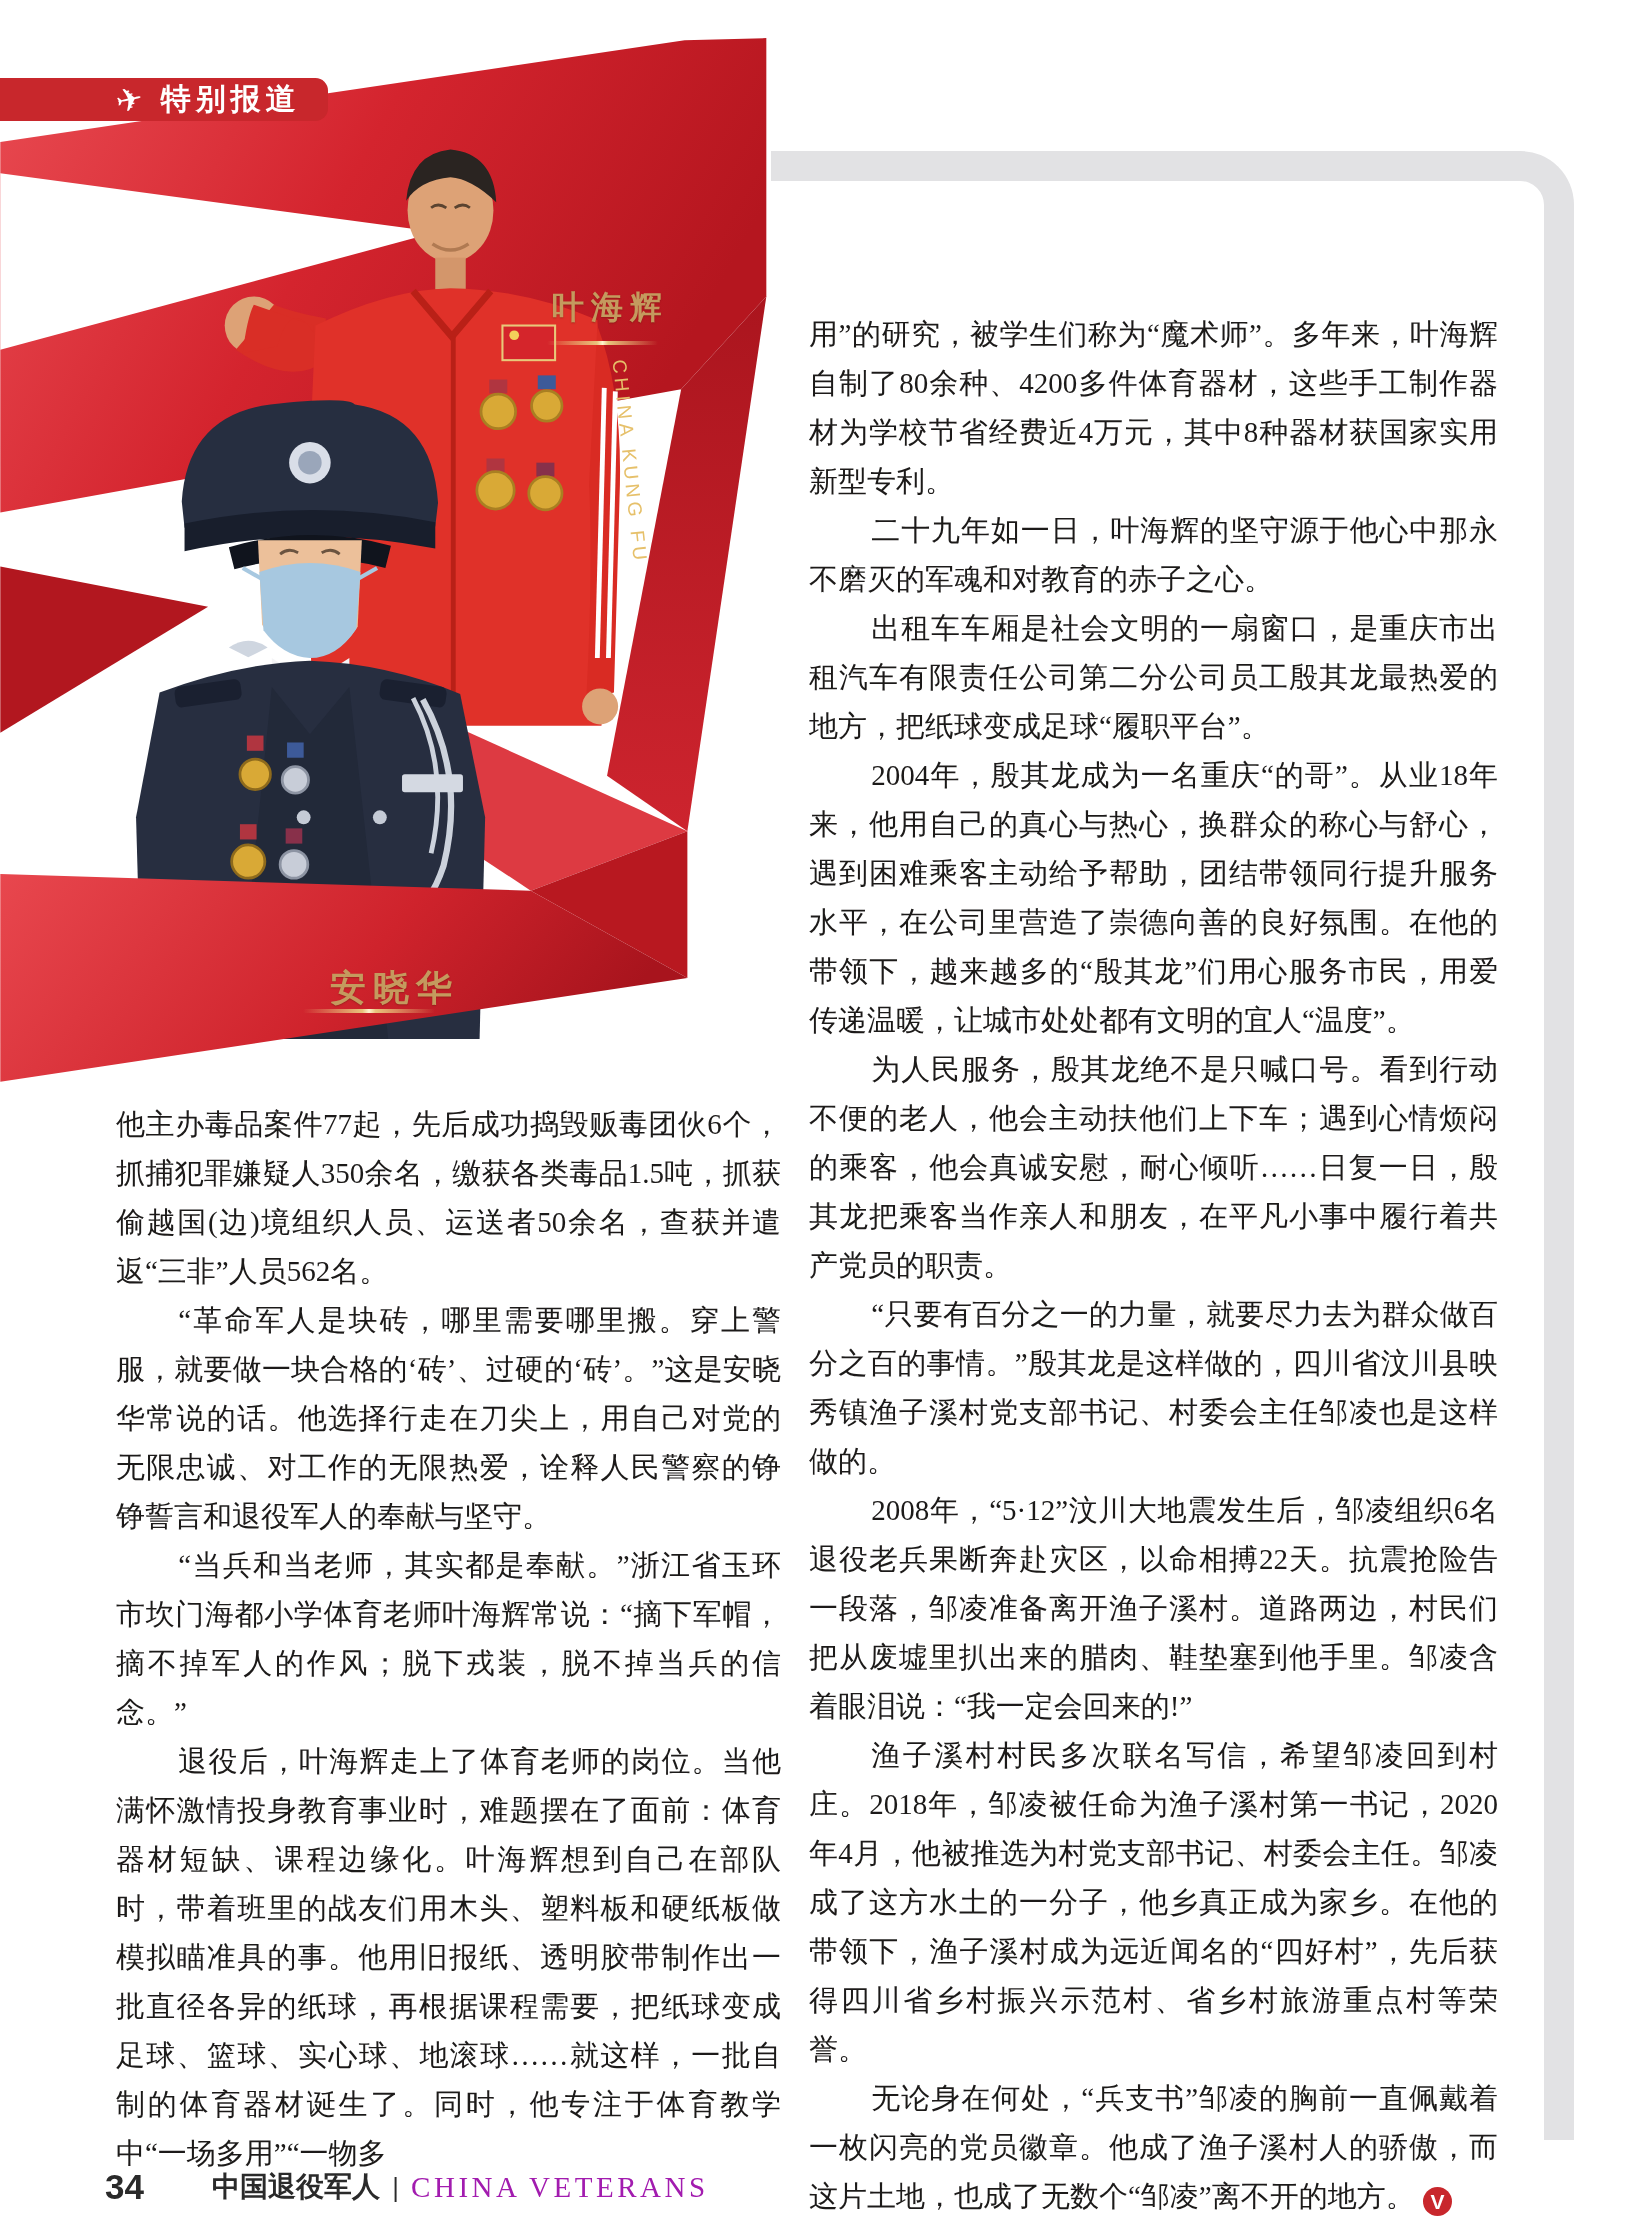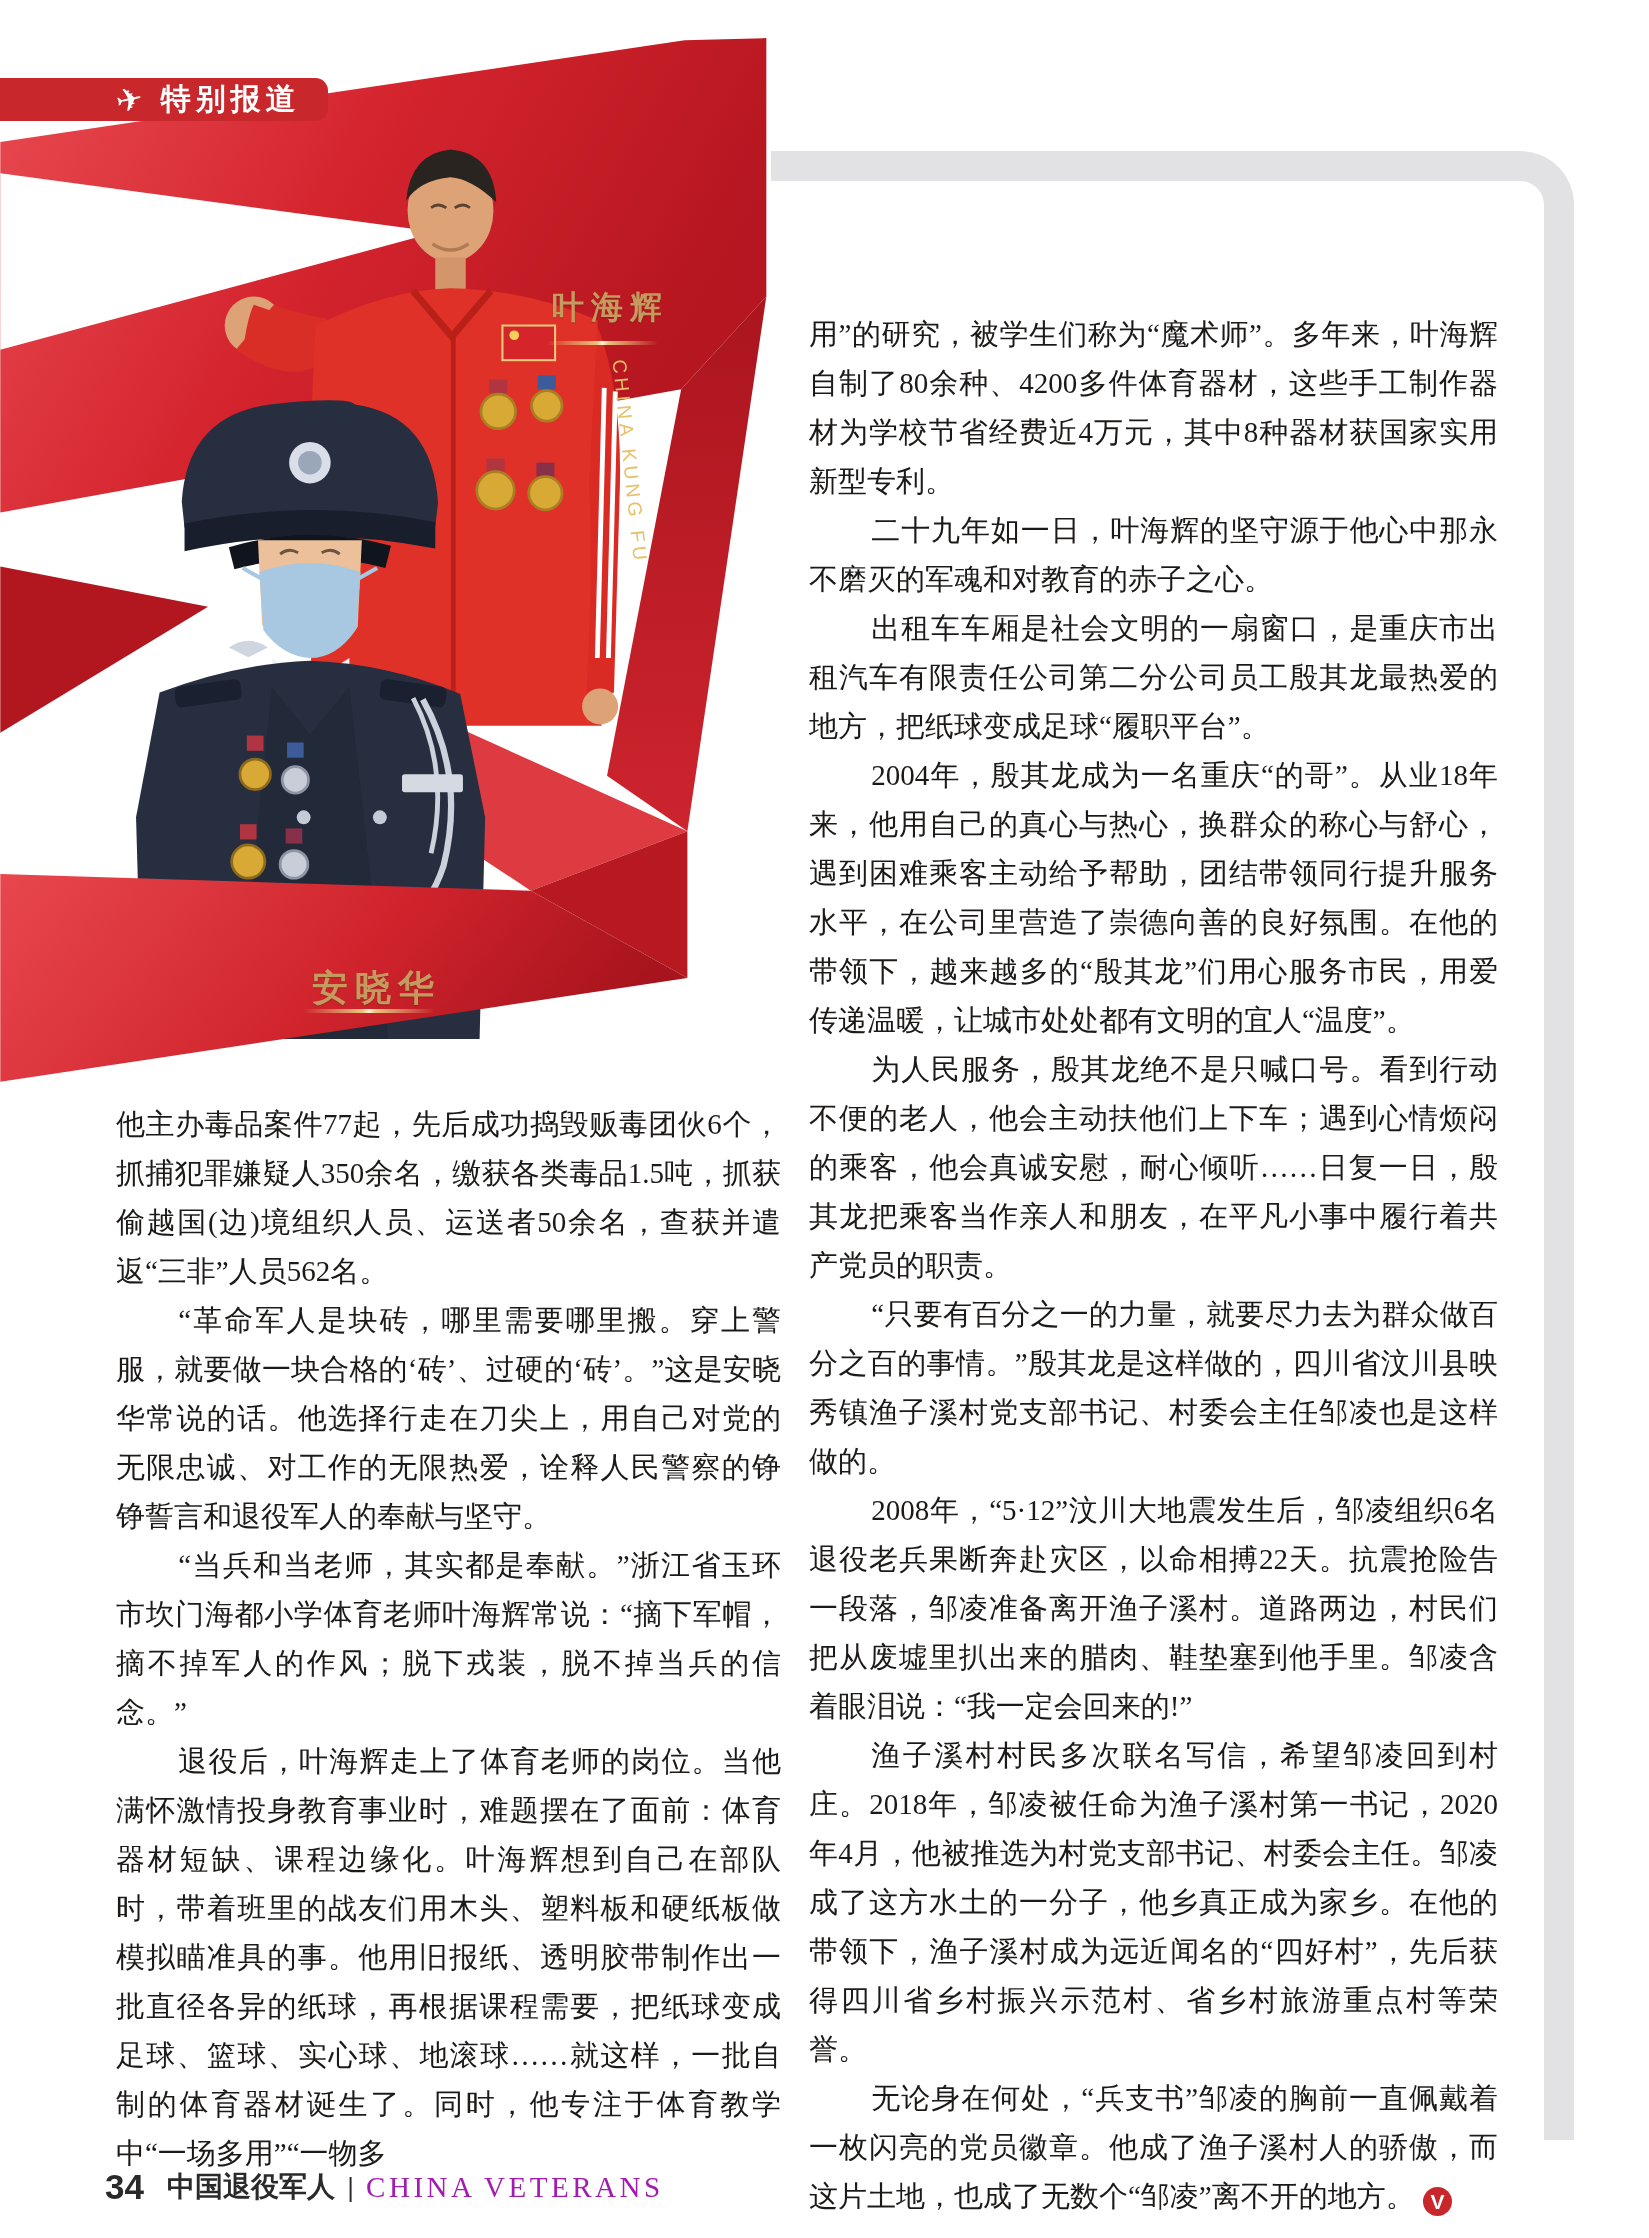--- a/index.html
+++ b/index.html
@@ -25,21 +25,21 @@
     border-top-right-radius:54px; box-sizing:border-box;
   }
   
   #art{ position:absolute; left:0; top:0; }
   .goldname{
     position:absolute; color:#c49a5e; font-weight:bold;
     font-family:"Liberation Sans","DejaVu Sans",sans-serif;
     letter-spacing:7px; text-shadow:0 0.7px 1.4px rgba(80,30,10,.35);
   }
   #name-ye{ left:552px; top:286px; font-size:32px; }
-  #name-an{ left:312px; top:964px; font-size:36px; }
+  #name-an{ left:330px; top:964px; font-size:36px; }
   .shine{ position:absolute; height:3.5px;
     background:linear-gradient(90deg,rgba(230,190,120,0) 0%,#e8c47c 45%,#fff3cf 50%,#e8c47c 55%,rgba(230,190,120,0) 100%);
     border-radius:2.1px;}
   #shine-ye{ left:547px; top:341px; width:111px;}
   #shine-an{ left:303px; top:1009px; width:132px;}
   
   .col{
     position:absolute; font-size:29px; line-height:49px; color:#1c1a19;
     text-align:justify;
   }
@@ -53,21 +53,21 @@
     font-size:21px; font-weight:bold; font-family:"Liberation Sans",sans-serif;
     margin-left:8.3px; vertical-align:-2.8px; text-indent:0;
   }
   
   #footer{
     position:absolute; left:105px; top:2167px; display:flex; align-items:center;
     color:#2a2a2a;
   }
   #footer .pageno{ font-size:35px; font-weight:bold;
     font-family:"Liberation Sans","DejaVu Sans",sans-serif; }
-  #footer .cn{ font-size:28px; font-weight:bold; margin-left:23px;
+  #footer .cn{ font-size:28px; font-weight:bold; margin-left:68px;
     font-family:"Liberation Sans","DejaVu Sans",sans-serif; }
   #footer .sep{ font-size:28px; font-weight:bold; margin:0 12.5px; color:#2a2a2a;}
   #footer .en{ font-size:29px; letter-spacing:3.5px; color:#a21caf;
     font-family:"Liberation Serif","DejaVu Serif",serif; }
 </style>
 </head>
 <body>
 
 <div id="page">
 

